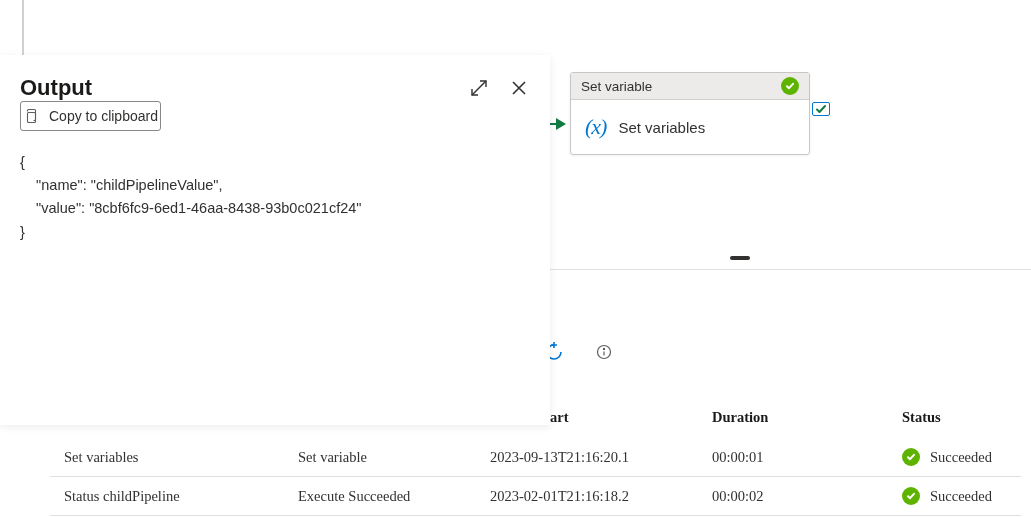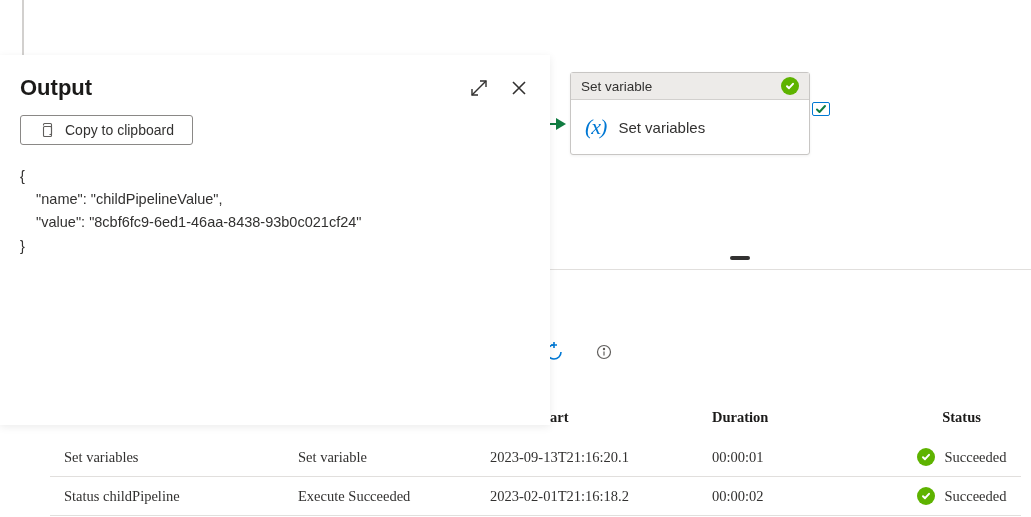--- a/index.html
+++ b/index.html
@@ -23,21 +23,20 @@
     height: 370px;
     background: #fff;
     padding: 20px 20px 0 20px;
     box-shadow: 0 2px 8px rgba(0,0,0,0.08);
     z-index: 20;
   }
   .output-header {
     display: flex;
     align-items: center;
     justify-content: space-between;
-    margin-bottom: 14px;
   }
   .output-title {
     font-size: 22px;
     font-weight: 600;
     color: #1b1a19;
   }
   .output-header-icons {
     display: flex;
     align-items: center;
     gap: 18px;
@@ -52,21 +51,21 @@
     color: #323130;
   }
   .icon-btn svg { display: block; }
 
   .copy-btn {
     display: inline-flex;
     align-items: center;
     gap: 10px;
     border: 1px solid #8a8886;
     background: #fff;
-    padding: 6px 18px;
+    padding: 6px 2px;
     border-radius: 3px;
     font-size: 14px;
     color: #323130;
     cursor: pointer;
     margin-bottom: 20px;
   }
   .copy-btn svg { color: #605e5c; }
 
   .json-output {
     font-family: "Segoe UI", -apple-system, sans-serif;
@@ -224,21 +223,21 @@
     padding: 10px 0;
     border-bottom: 1px solid #e1dfdd;
     font-size: 14.5px;
     color: #323130;
   }
   .col-name  { width: 248px; padding-left: 14px; }
   .col-type  { width: 192px; }
   .col-start-h { width: 186px; padding-left: 60px; }
   .col-start { width: 186px; }
   .col-dur   { width: 190px; margin-left: 36px; }
-  .col-status{ flex: 1; display: flex; align-items: center; gap: 10px; justify-content: center; }
+  .col-status{ flex: 1; display: flex; align-items: center; gap: 10px; }
   .status-check {
     width: 18px;
     height: 18px;
     border-radius: 50%;
     background: #5eb300;
     display: inline-flex;
     align-items: center;
     justify-content: center;
   }
   .left-rail {

